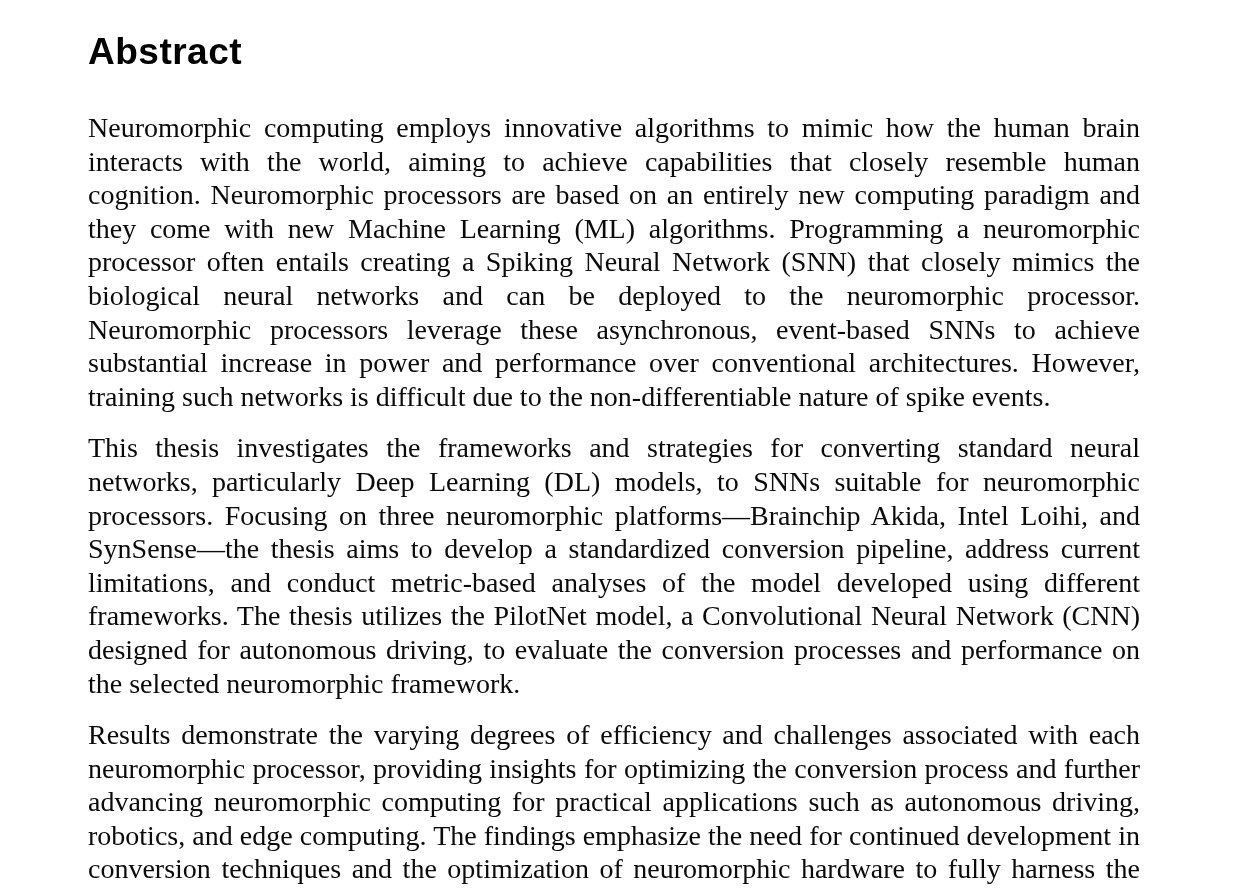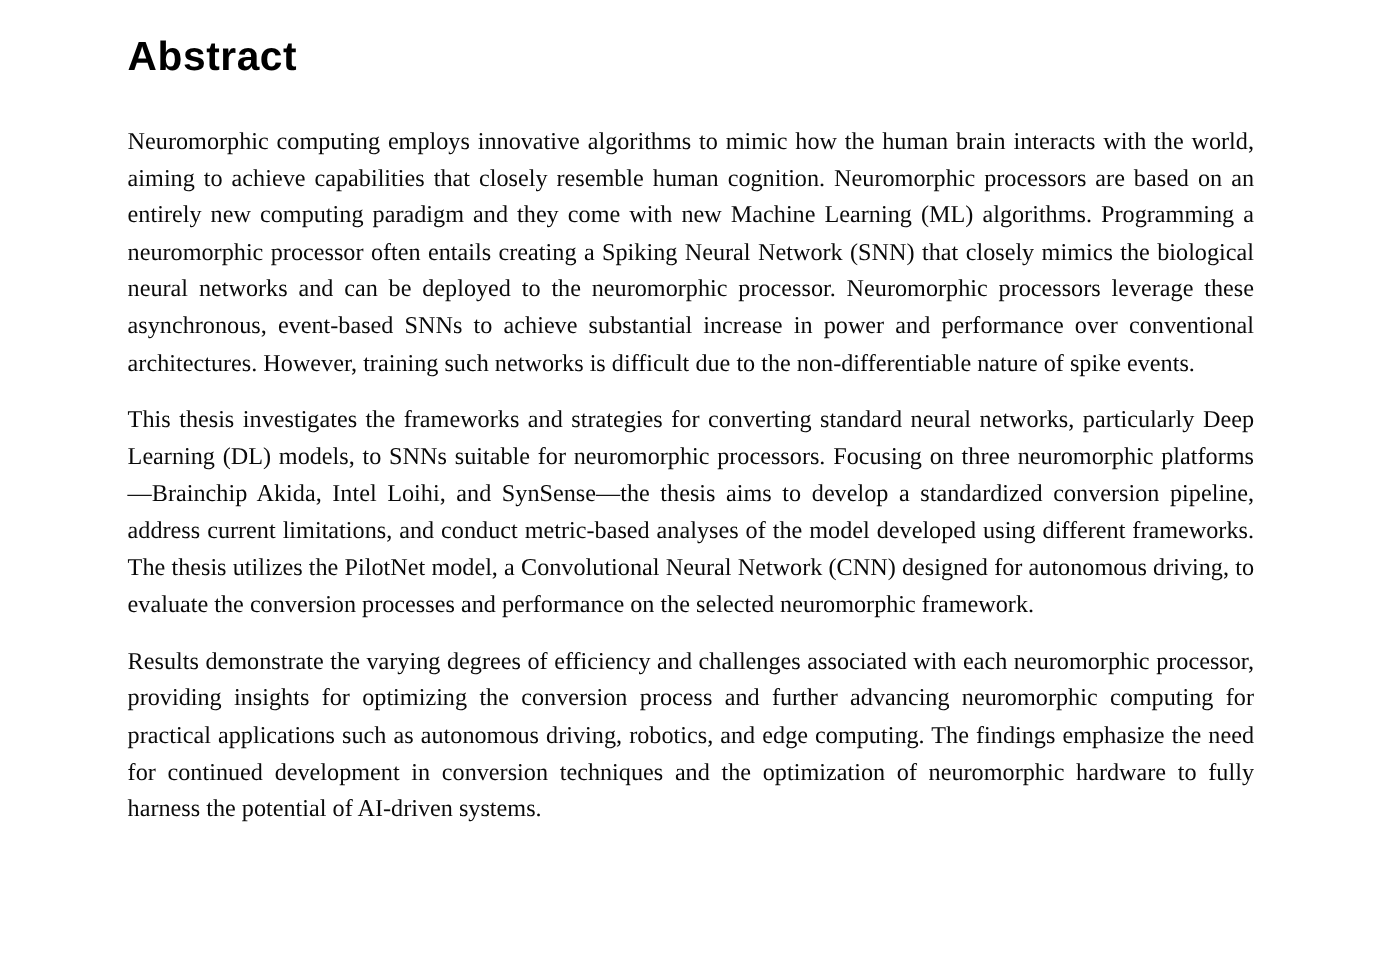--- a/index.html
+++ b/index.html
@@ -11,34 +11,34 @@
     width: 1257px;
     height: 891px;
     overflow: hidden;
     color: #0a0a0a;
     font-family: "Liberation Serif", serif;
   }
   .page {
     box-sizing: border-box;
     width: 1257px;
     height: 891px;
-    padding: 33px 117px 0 116px;
+    padding: 33px 117px 0 88px;
     background: #ffffff;
   }
   .section-title {
     font-family: "Liberation Sans", sans-serif;
     font-weight: bold;
     font-size: 37px;
     line-height: 1;
     letter-spacing: 0.5px;
     margin: 0 0 41px 0;
     color: #000000;
   }
   .abstract-paragraph {
-    font-size: 22px;
+    font-size: 28px;
     line-height: 33.6px;
     text-align: justify;
     margin: 0 0 18px 0;
     color: #0a0a0a;
   }
   .abstract-paragraph:last-child {
     margin-bottom: 0;
   }
 </style>
 </head>

